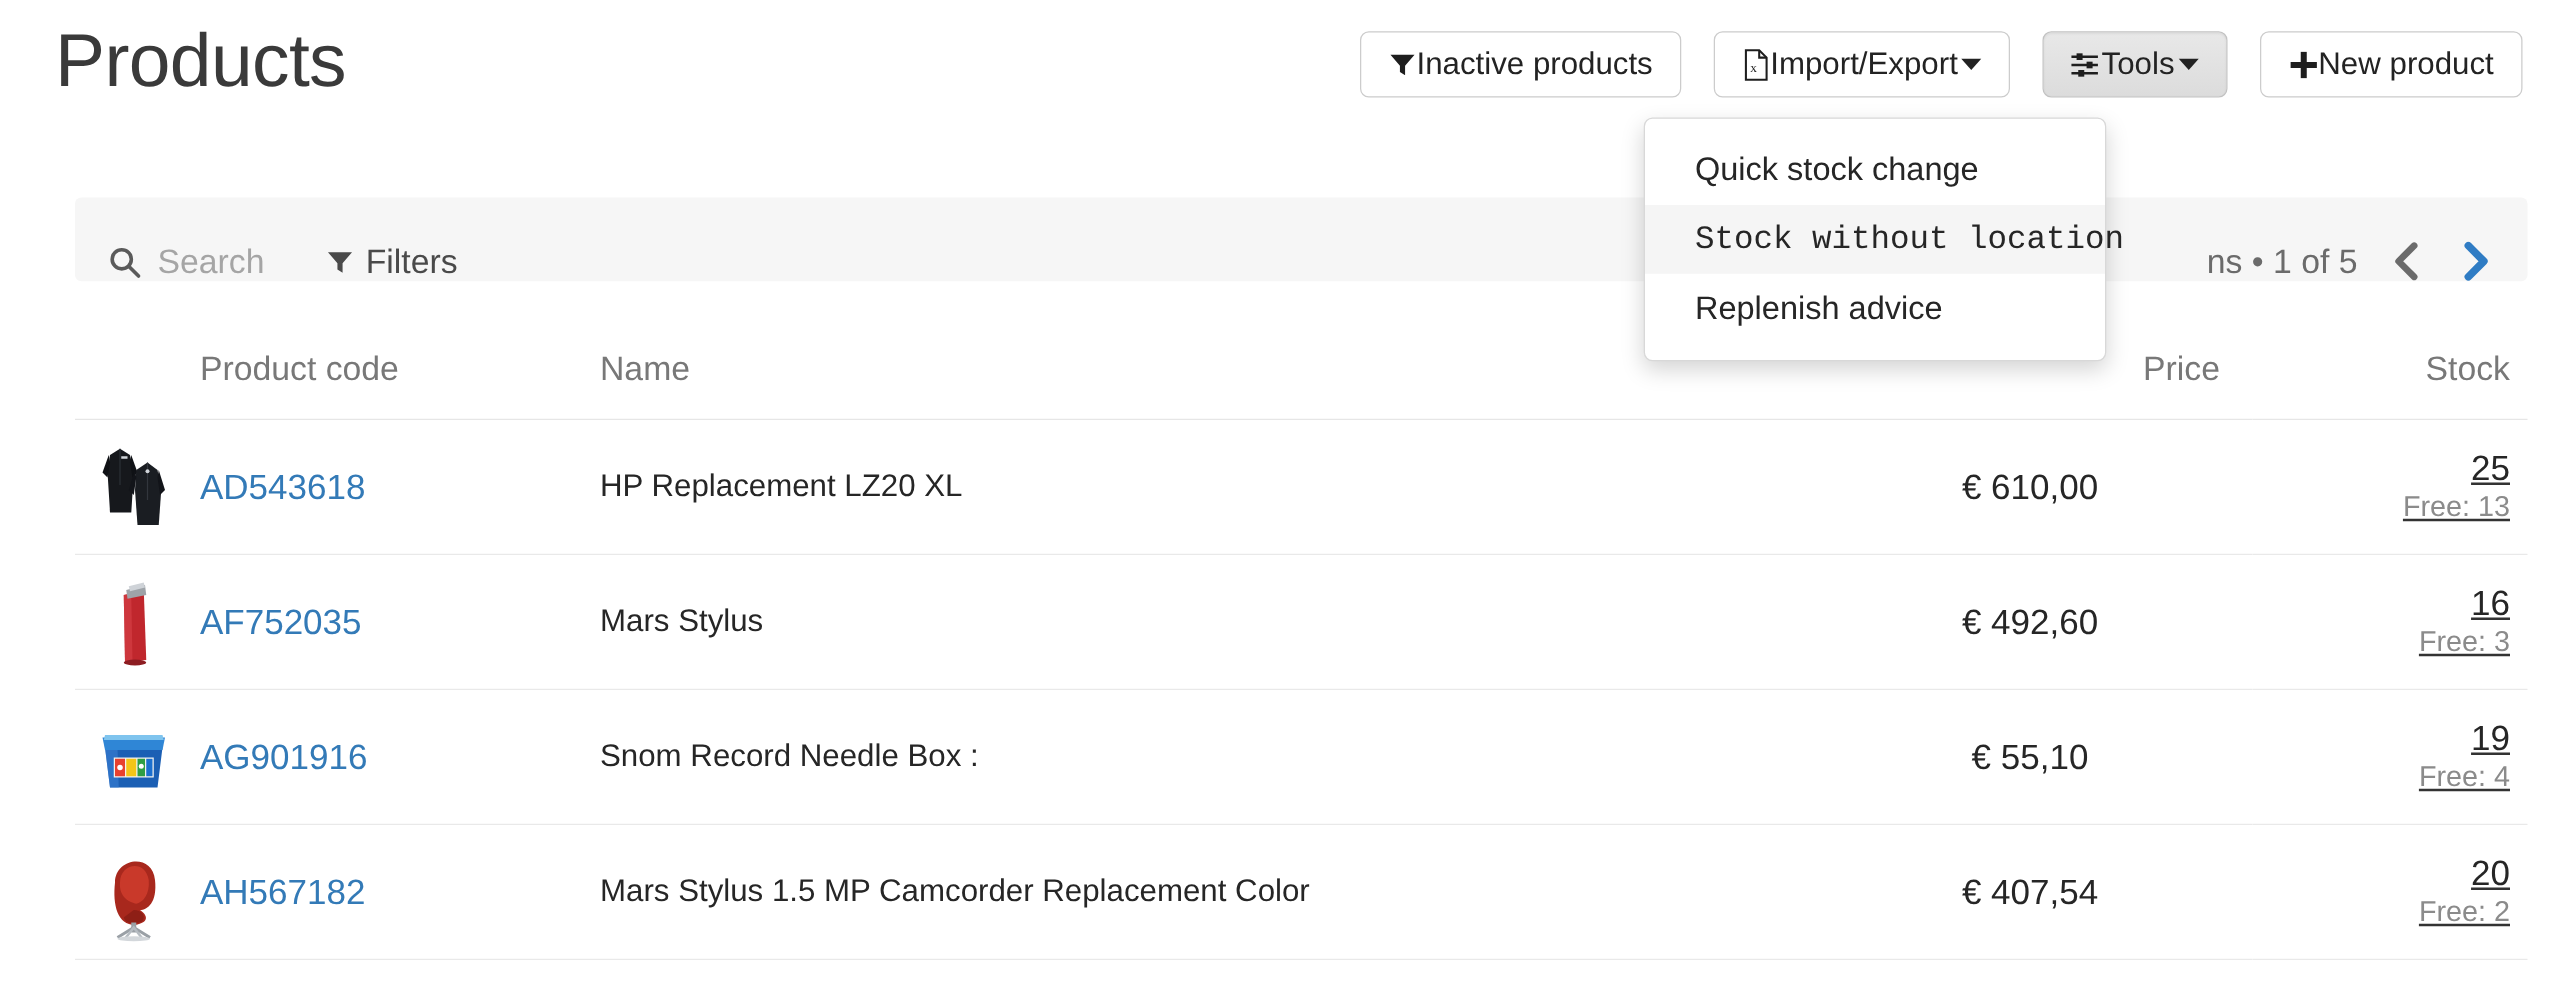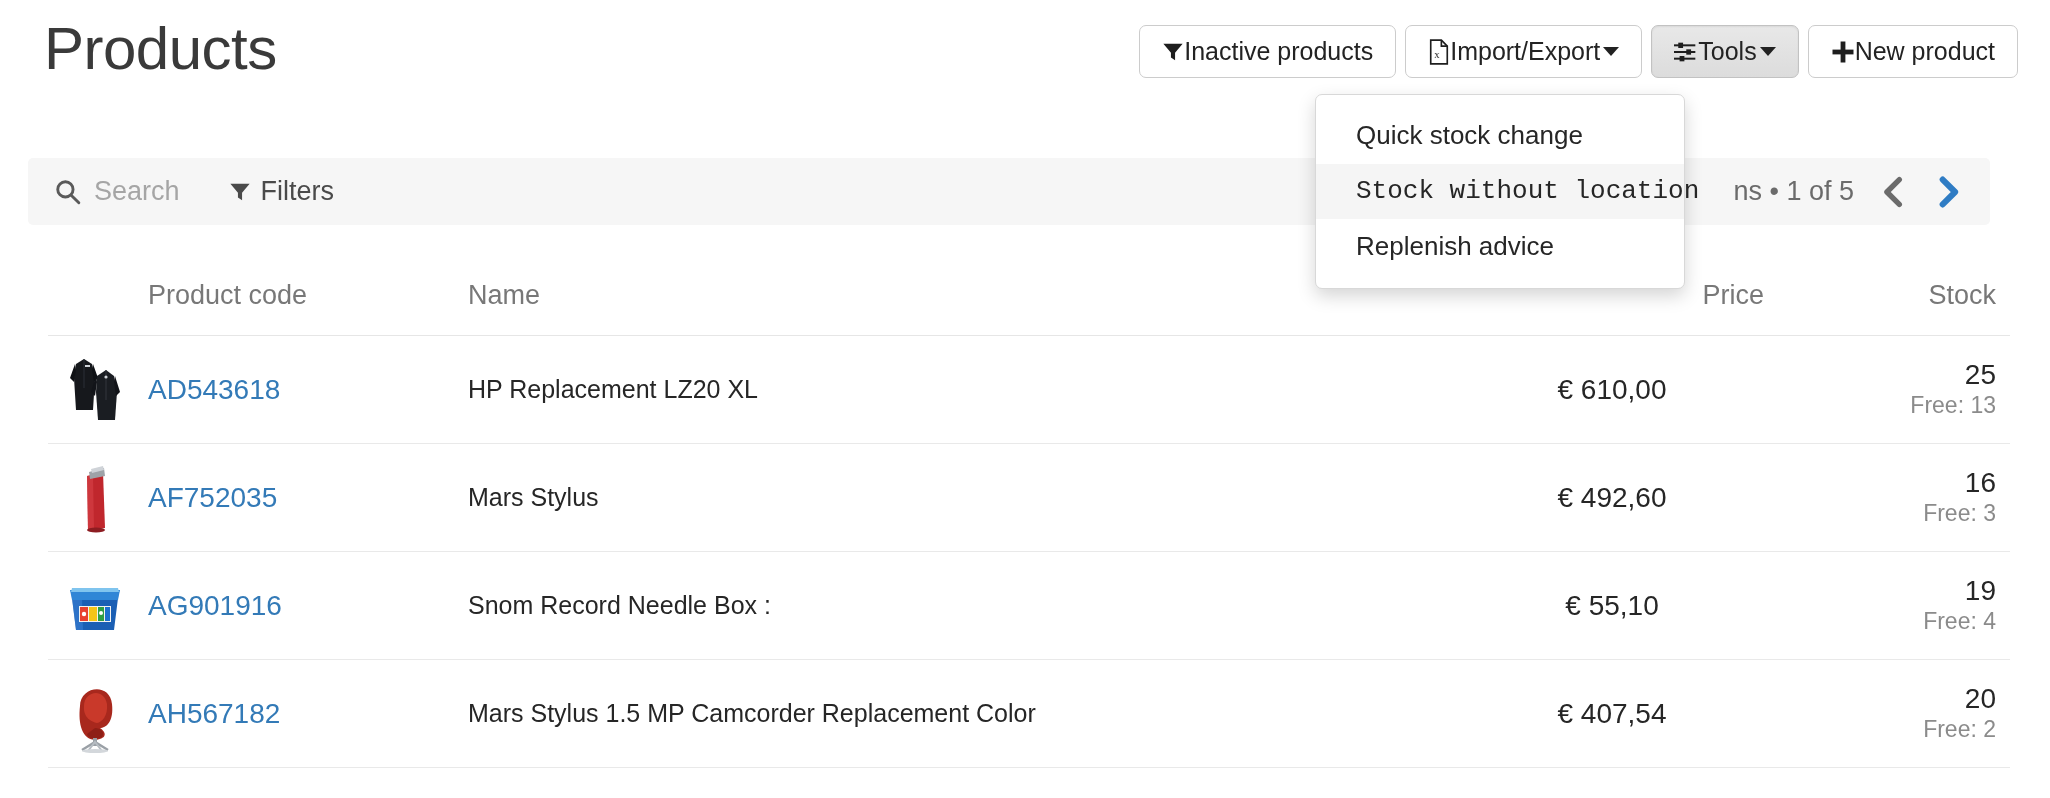--- a/index.html
+++ b/index.html
@@ -52,20 +52,21 @@
     padding: 0 22px;
     background: #ffffff;
     border: 1px solid #cccccc;
     border-radius: 7px;
     font-size: 25px;
     color: #232323;
     cursor: pointer;
     white-space: nowrap;
     font-family: "Liberation Sans", sans-serif;
     line-height: 1;
+    margin-left: 17px;
   }
   .btn.active {
     background: linear-gradient(to bottom, #e8e8e8, #dcdcdc);
     border-color: #c2c2c2;
     box-shadow: inset 0 1px 2px rgba(0,0,0,0.07);
   }
   .btn .caret {
     display: inline-block;
     width: 0; height: 0;
     border-left: 8px solid transparent;
@@ -95,28 +96,28 @@
     color: #262626;
     line-height: 1.45;
     cursor: pointer;
     white-space: nowrap;
   }
   .dropdown-item.hover { background: #f5f5f5; font-family: Liberation Mono, monospace; }
 
   
   .toolbar {
     position: absolute;
-    left: 28px;
+    left: 60px;
     top: 158px;
     width: 1962px;
     height: 67px;
     background: #f6f6f6;
     border-radius: 5px;
     display: flex;
-    align-items: center;
+    align-items: flex-end;
     z-index: 10;
   }
   .search-box {
     display: inline-flex;
     align-items: center;
     gap: 13px;
     margin-left: 27px;
     cursor: text;
   }
   .search-placeholder {
@@ -142,21 +143,21 @@
   .pager-text {
     font-size: 27px;
     color: #6b6b6b;
     white-space: nowrap;
   }
   .pager-arrow { cursor: pointer; display: inline-flex; align-items: center; }
 
   
   .table-wrap {
     position: absolute;
-    left: 48px;
+    left: 60px;
     top: 268px;
     width: 1962px;
   }
   table.products {
     width: 100%;
     border-collapse: collapse;
     table-layout: fixed;
   }
   table.products th {
     font-size: 27px;
@@ -196,20 +197,21 @@
   .price {
     font-size: 28px;
     color: #262626;
     text-align: center;
     padding-right: 26px !important;
     white-space: nowrap;
   }
   .stock-cell {
     text-align: right;
     padding-right: 14px !important;
+    text-decoration: underline;
   }
   .stock-qty {
     font-size: 28px;
     color: #262626;
     line-height: 1.18;
   }
   .stock-free {
     font-size: 23px;
     color: #8b8b8b;
     line-height: 1.3;

